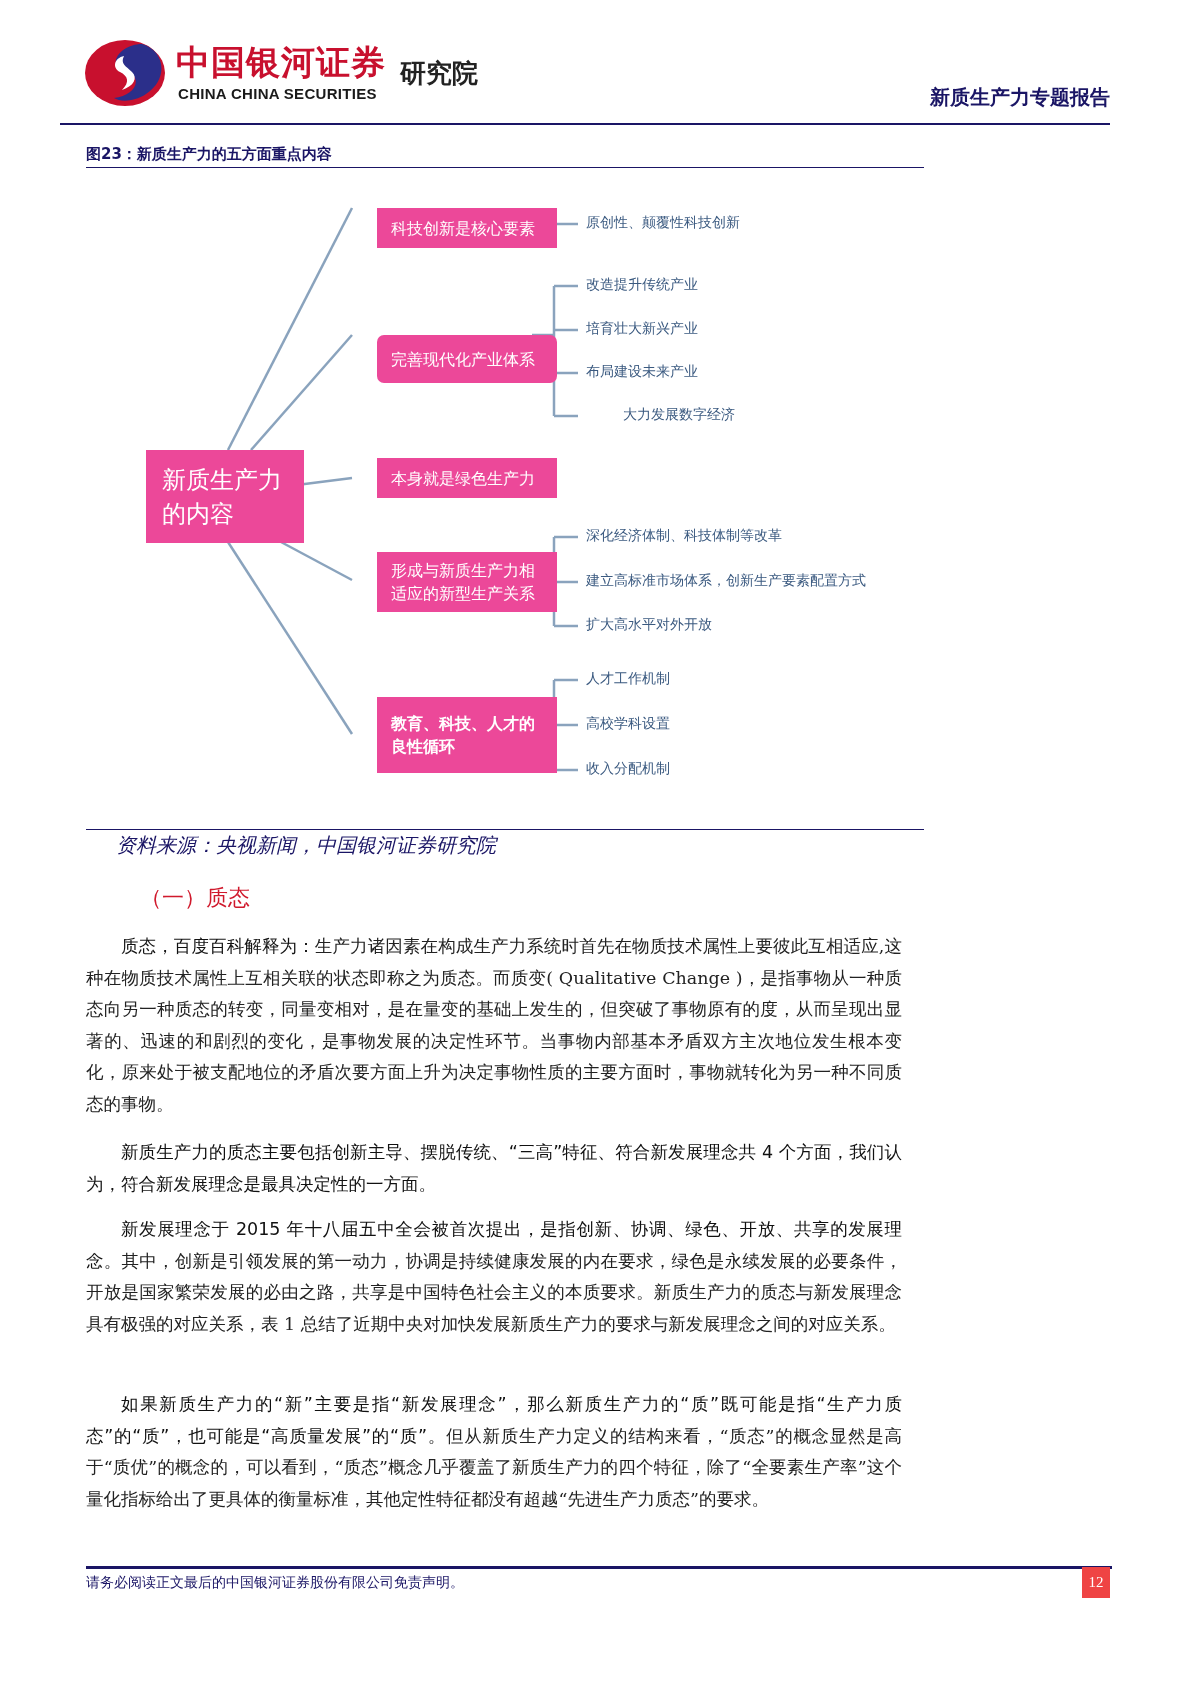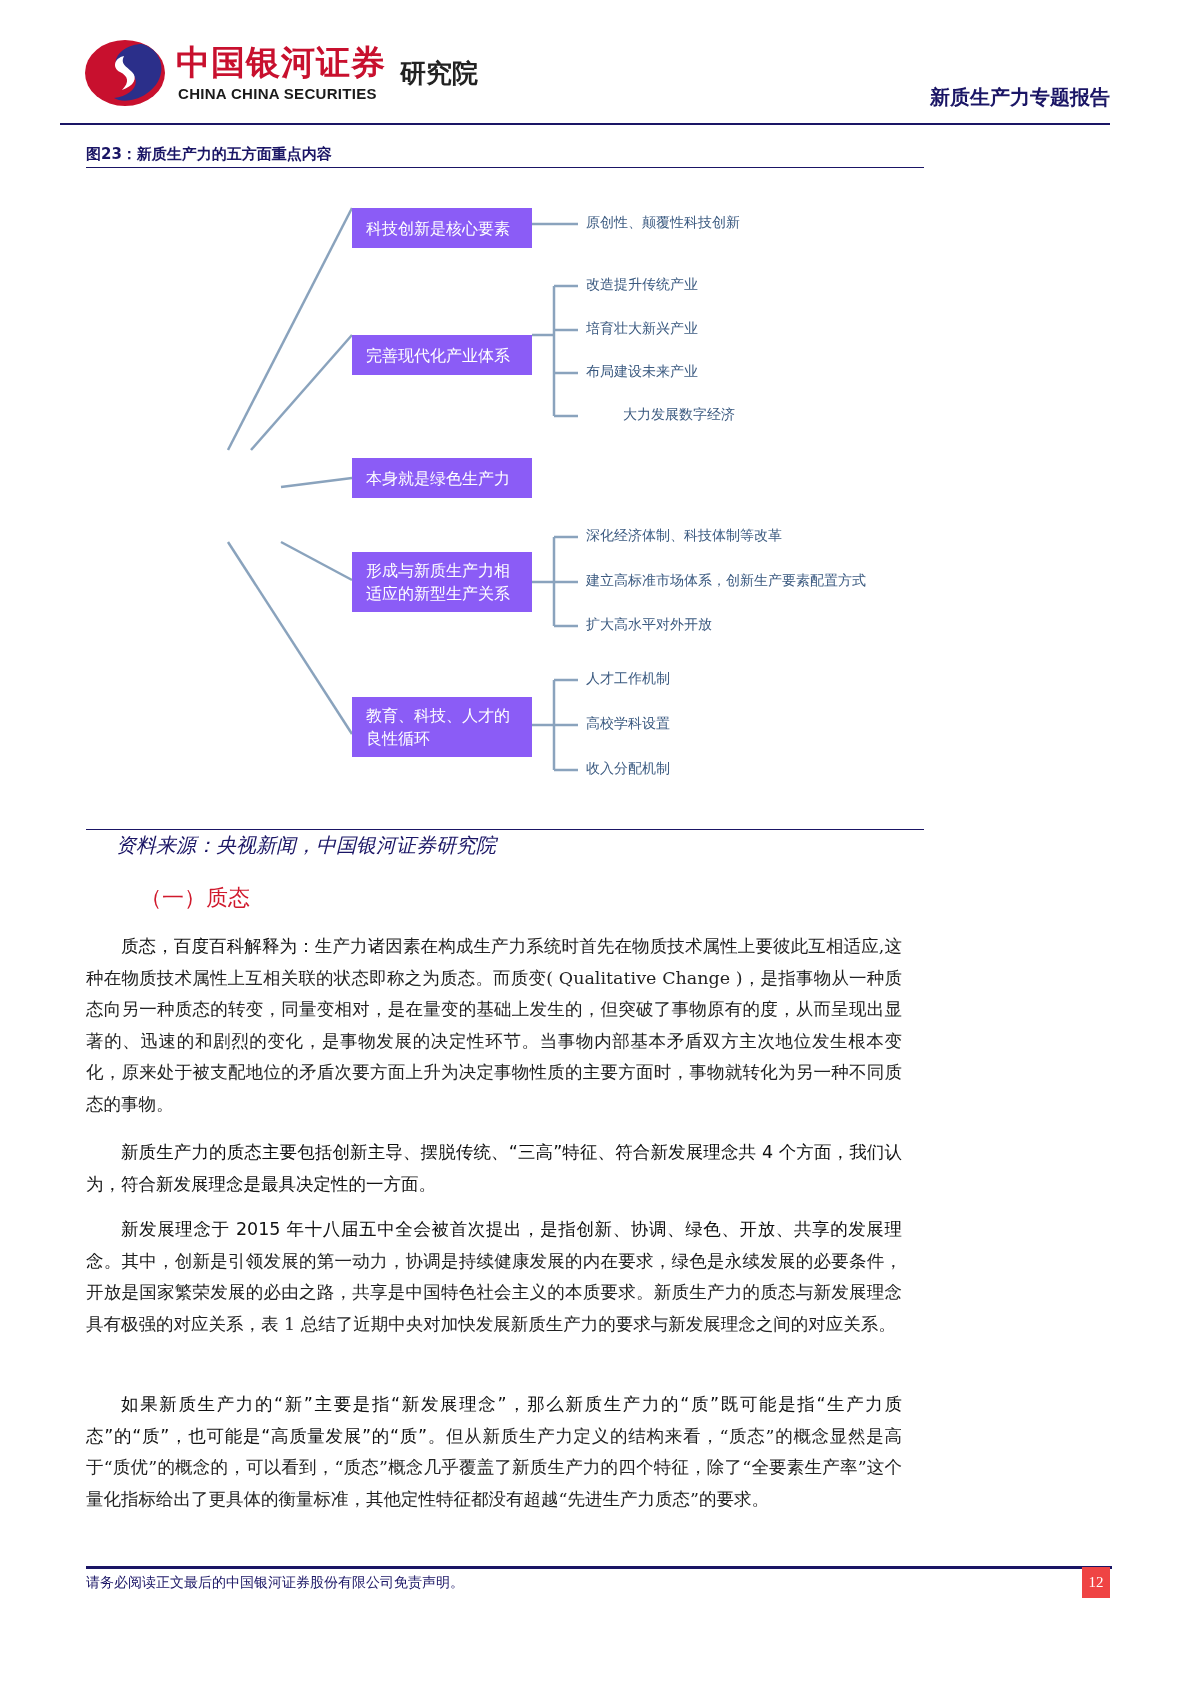--- a/index.html
+++ b/index.html
@@ -21,23 +21,23 @@
 
   
   .fig-title { left: 86px; top: 145px; font-family: "DejaVu Sans", sans-serif; font-weight: bold;
                font-size: 15px; color: #1a1565; }
   .fig-rule-top { left: 86px; top: 167px; width: 838px; height: 1px; background: #1a1565; }
   .fig-rule-bottom { left: 86px; top: 829px; width: 838px; height: 1px; background: #1a1565; }
   .fig-source { left: 116px; top: 832px; font-family: "DejaVu Serif", serif; font-style: italic;
                 font-size: 20px; color: #1a1565; }
 
   .diagram { left: 86px; top: 172px; width: 838px; height: 655px; }
-  .node { position: absolute; background: #8b5cf6; color: #fff;
+  .node { position: absolute; background: #ec4899; color: #fff;
           font-family: "DejaVu Sans", sans-serif; display: flex; align-items: center;
-          box-sizing: border-box; }
+          box-sizing: border-box; margin-left: 25px; }
   .node.root { font-size: 24px; line-height: 34px; padding-left: 16px; }
   .node.mid { font-size: 16px; line-height: 23px; padding-left: 14px; }
   .leaf { position: absolute; font-family: "DejaVu Sans", sans-serif; font-size: 14px;
           color: #3b5a80; white-space: nowrap; }
 
   
   .section-heading { left: 140px; top: 883px; font-family: "DejaVu Sans", sans-serif;
                      font-size: 22px; color: #d0192c; }
   .para { position: absolute; left: 86px; width: 816px; font-size: 17.5px; line-height: 31.5px;
           text-align: justify; text-indent: 2em; color: #222; }
@@ -95,37 +95,43 @@
       <line x1="468" y1="454" x2="492" y2="454"></line>
 
       <line x1="446" y1="553" x2="468" y2="553"></line>
       <line x1="468" y1="508" x2="468" y2="598"></line>
       <line x1="468" y1="508" x2="492" y2="508"></line>
       <line x1="468" y1="553" x2="492" y2="553"></line>
       <line x1="468" y1="598" x2="492" y2="598"></line>
     </g>
   </svg>
 
+  <div class="node root" style="left:35px;top:278px;width:158px;height:93px;">
+    <div>
+      <div>新质生产力</div>
+      <div>的内容</div>
+    </div>
+  </div>
 
   <div class="node mid" style="left:266px;top:36px;width:180px;height:40px;">
     <span>科技创新是核心要素</span>
   </div>
-  <div class="node mid" style="left:266px;top:163px;width:180px;height:40px;">
+  <div class="node mid" style="left:266px;top:163px;width:180px;height:48px;border-radius:7px;">
     <span>完善现代化产业体系</span>
   </div>
   <div class="node mid" style="left:266px;top:286px;width:180px;height:40px;">
     <span>本身就是绿色生产力</span>
   </div>
   <div class="node mid" style="left:266px;top:380px;width:180px;height:60px;">
     <div>
       <div>形成与新质生产力相</div>
       <div>适应的新型生产关系</div>
     </div>
   </div>
-  <div class="node mid" style="left:266px;top:525px;width:180px;height:60px;">
+  <div class="node mid" style="left:266px;top:525px;width:180px;height:76px;font-weight:bold;">
     <div>
       <div>教育、科技、人才的</div>
       <div>良性循环</div>
     </div>
   </div>
 
   <div class="leaf" style="left:500px;top:42px;">原创性、颠覆性科技创新</div>
   <div class="leaf" style="left:500px;top:104px;">改造提升传统产业</div>
   <div class="leaf" style="left:500px;top:148px;">培育壮大新兴产业</div>
   <div class="leaf" style="left:500px;top:191px;">布局建设未来产业</div>

